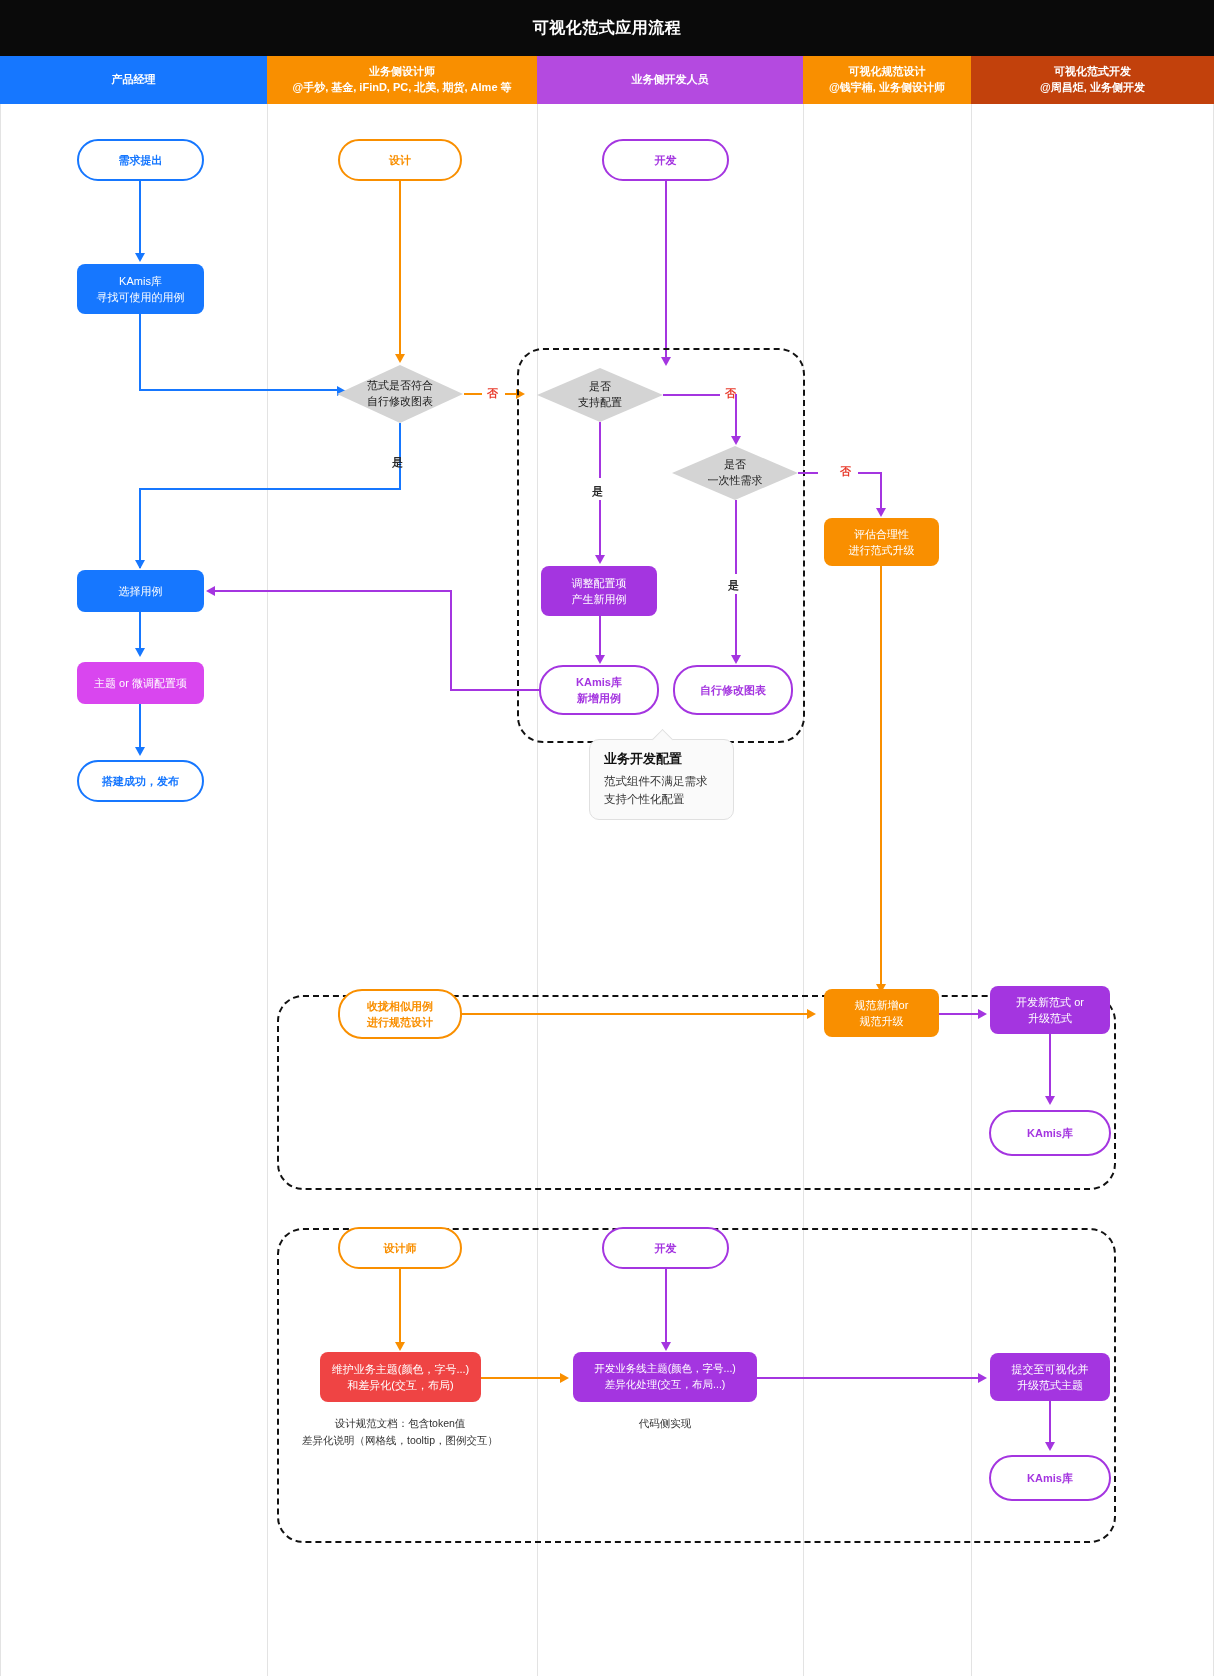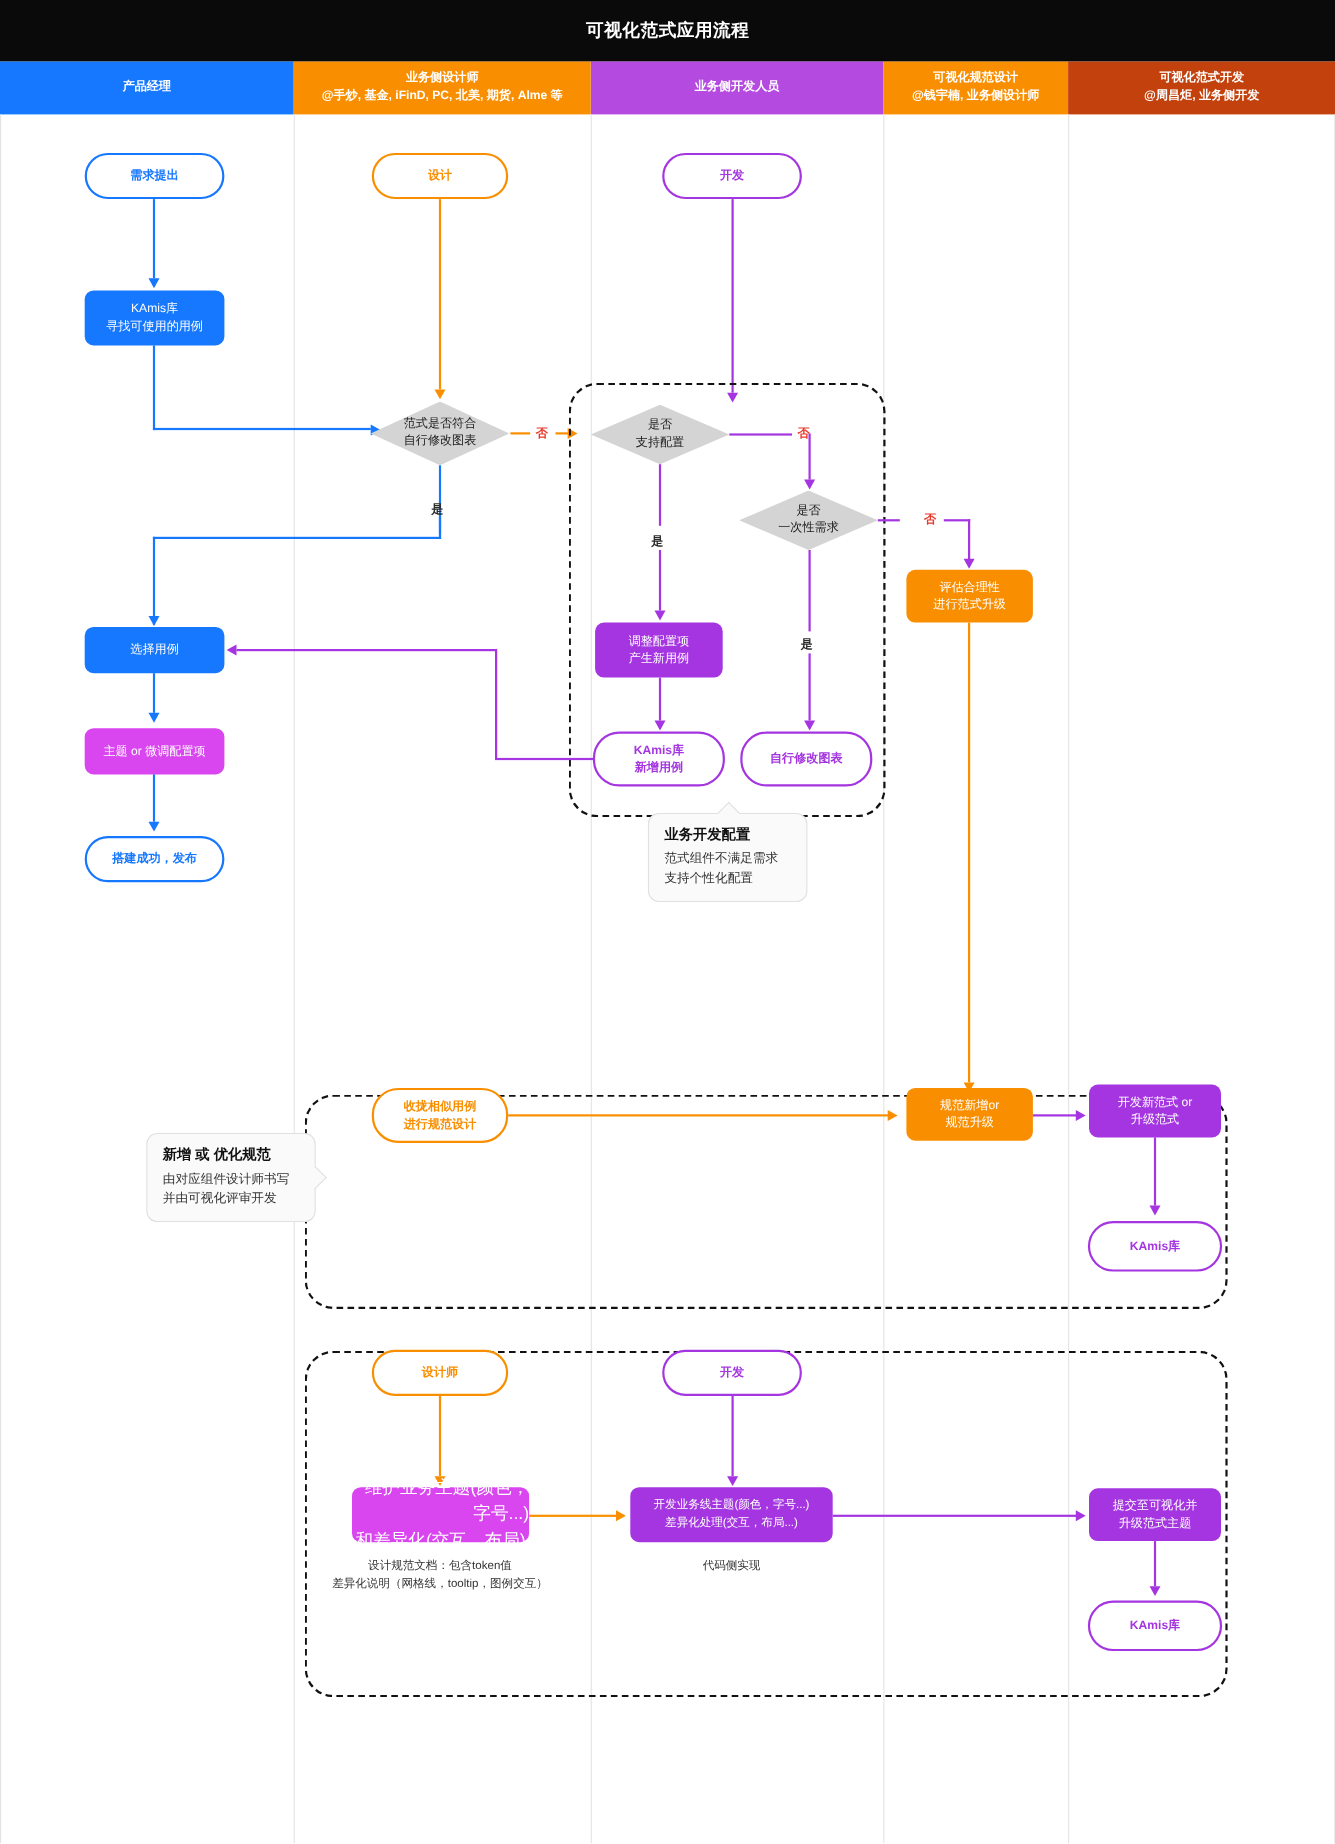--- a/index.html
+++ b/index.html
@@ -230,25 +230,20 @@
   <div class="node rect" style="left:824px;top:518px;width:115px;height:48px;background:#f98f00;">
     <span>评估合理性</span>
     <span>进行范式升级</span>
   </div>
 
   <div class="ln lnv" style="--lc:#f98f00;left:880px;top:566px;height:418px;"></div>
   <div class="arrowhead ah-down" style="--lc:#f98f00;left:876px;top:984px;"></div>
 
   <div class="dgroup" style="left:277px;top:995px;width:839px;height:195px;"></div>
 
-  <div class="callout c-right" style="left:133px;top:1030px;width:154px;">
-    <div class="ct">新增 或 优化规范</div>
-    <div class="cl">由对应组件设计师书写</div>
-    <div class="cl">并由可视化评审开发</div>
-  </div>
 
   <div class="node pill" style="left:338px;top:989px;width:124px;height:50px;border-color:#f98f00;color:#f98f00;">
     <span>收拢相似用例</span>
     <span>进行规范设计</span>
   </div>
 
   <div class="ln lnh" style="--lc:#f98f00;left:462px;top:1013px;width:346px;"></div>
   <div class="arrowhead ah-right" style="--lc:#f98f00;left:807px;top:1009px;"></div>
 
   <div class="node rect" style="left:824px;top:989px;width:115px;height:48px;background:#f98f00;">
@@ -274,21 +269,21 @@
   <div class="dgroup" style="left:277px;top:1228px;width:839px;height:315px;"></div>
 
 
   <div class="node pill" style="left:338px;top:1227px;width:124px;height:42px;border-color:#f98f00;color:#f98f00;">
     <span>设计师</span>
   </div>
 
   <div class="ln lnv" style="--lc:#f98f00;left:399px;top:1269px;height:73px;"></div>
   <div class="arrowhead ah-down" style="--lc:#f98f00;left:395px;top:1342px;"></div>
 
-  <div class="node rect" style="left:320px;top:1352px;width:161px;height:50px;background:#d946ef;font-size:16px;text-align:right;">
+  <div class="node rect" style="left:320px;top:1352px;width:161px;height:50px;background:#ef4444;font-size:11px;text-align:right;">
     <span>维护业务主题(颜色，字号...)</span>
     <span>和差异化(交互，布局)</span>
   </div>
 
   <div class="ln lnh" style="--lc:#f98f00;left:481px;top:1377px;width:80px;"></div>
   <div class="arrowhead ah-right" style="--lc:#f98f00;left:560px;top:1373px;"></div>
 
   <div class="note" style="left:275px;top:1415px;width:250px;">
     <div>设计规范文档：包含token值</div>
     <div>差异化说明（网格线，tooltip，图例交互）</div>

